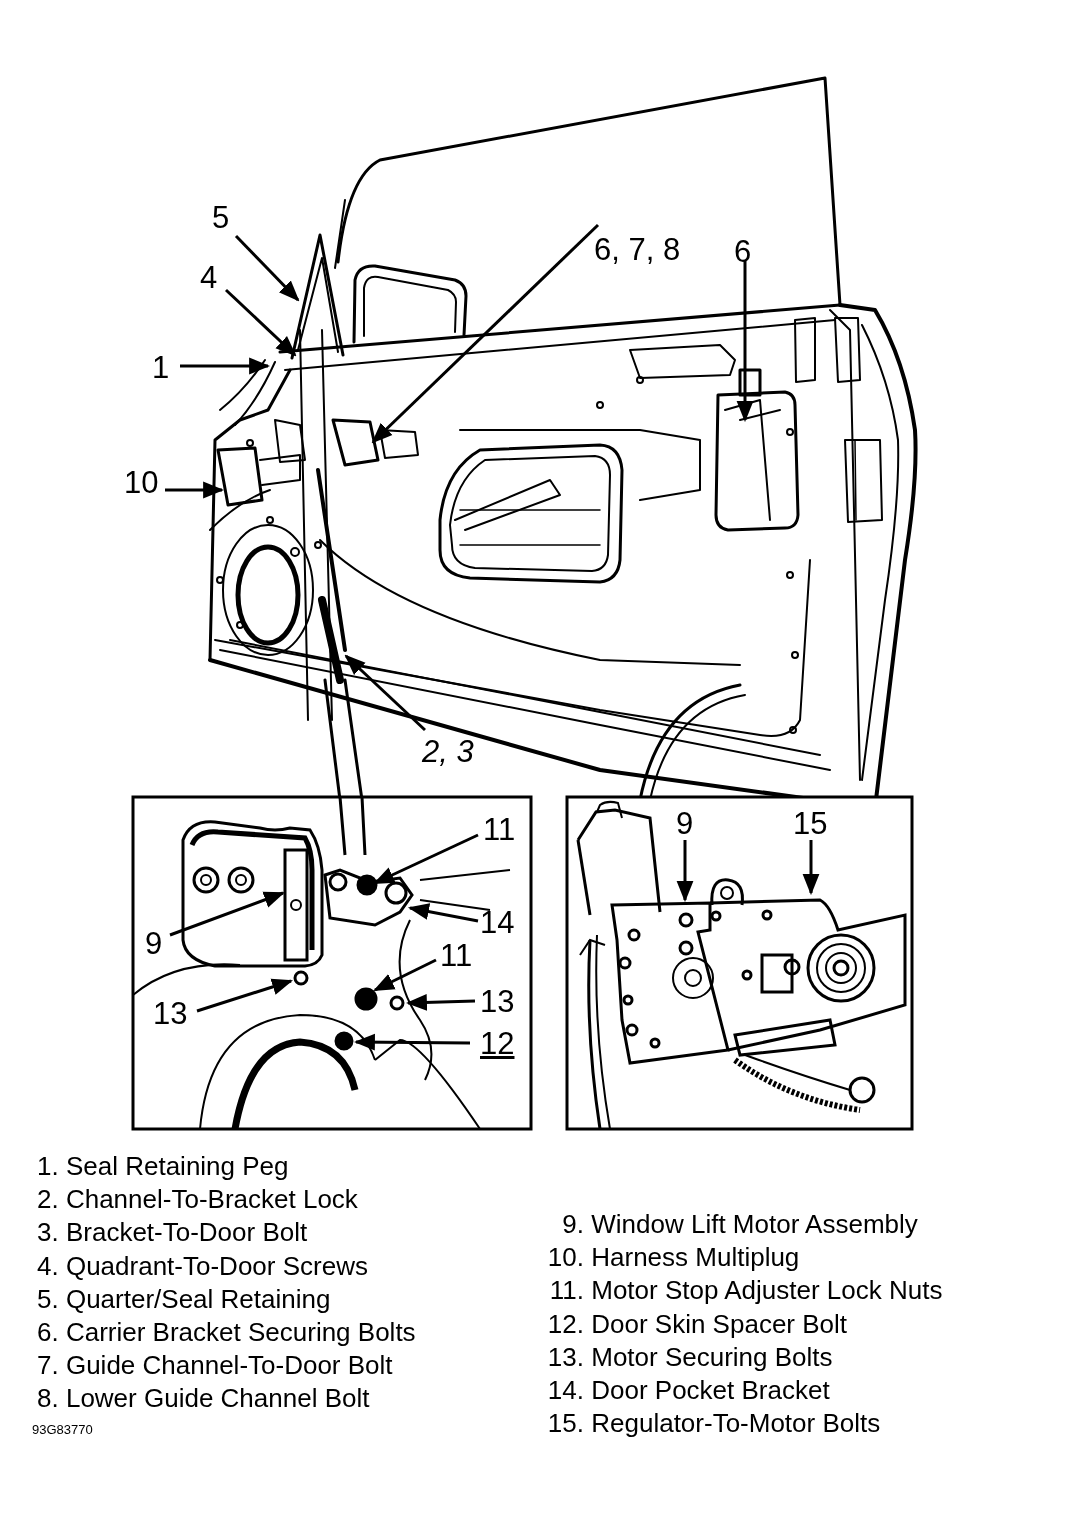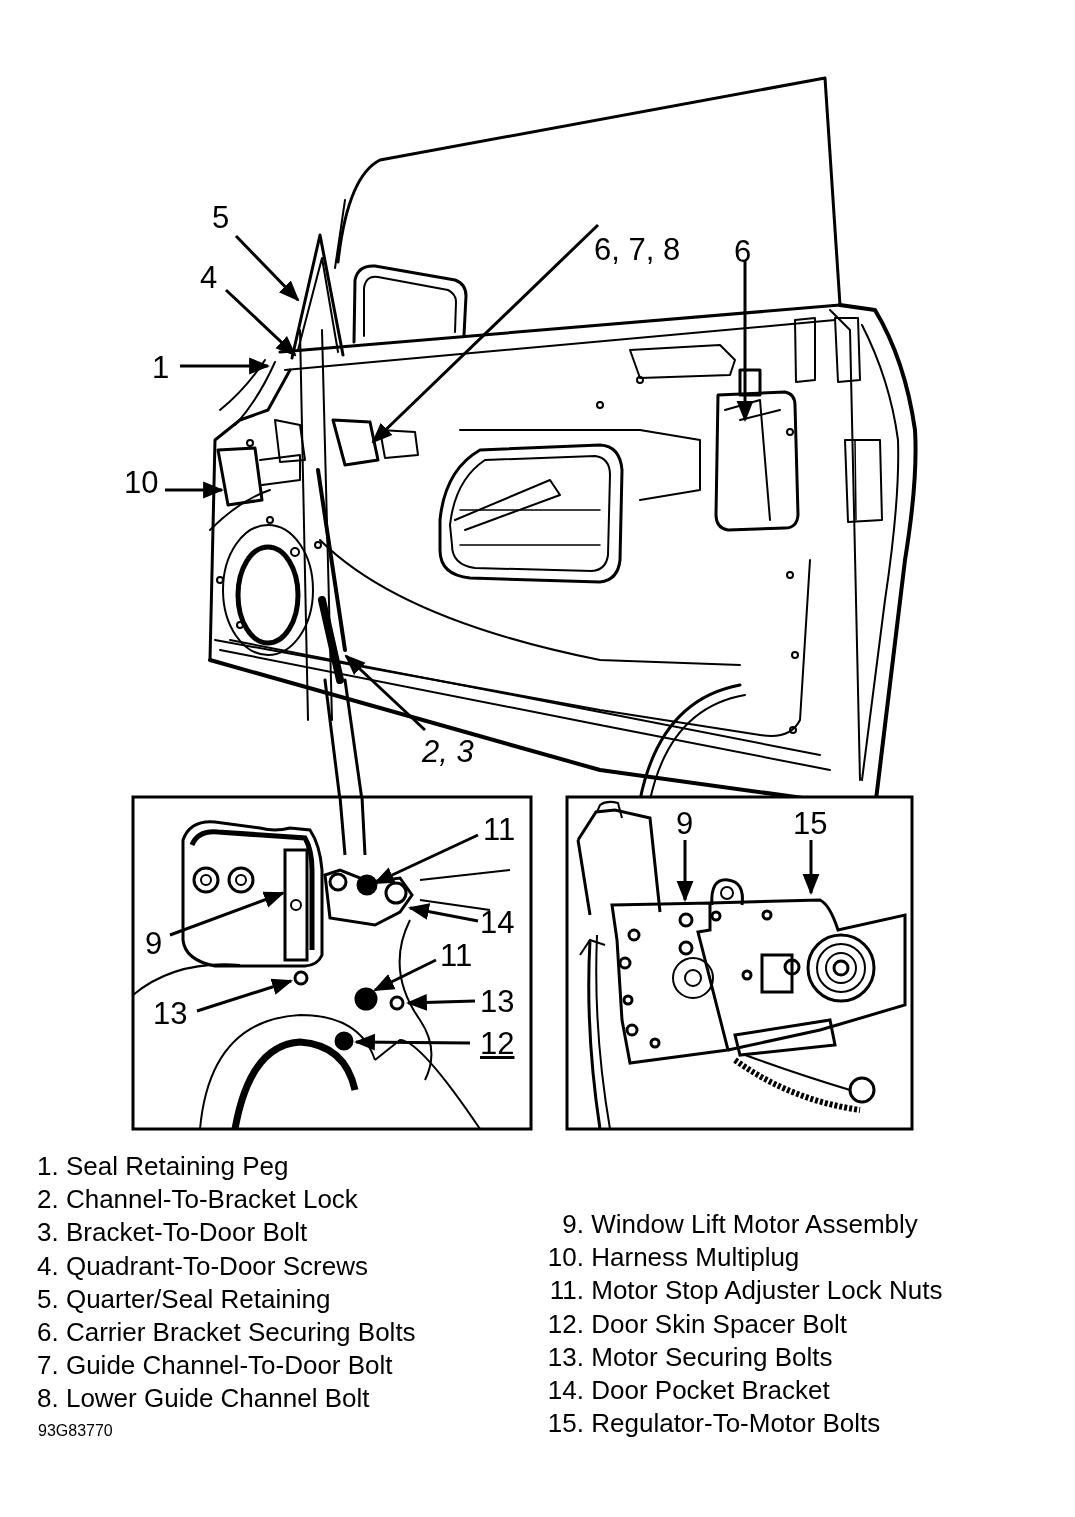--- a/index.html
+++ b/index.html
@@ -6,21 +6,21 @@
   body { width: 1075px; height: 1517px; position: relative; overflow: hidden;
          font-family: "Liberation Sans", sans-serif; color: #000; }
   #art { position: absolute; left: 0; top: 0; width: 1075px; height: 1517px; }
   .callout { position: absolute; font-size: 31px; line-height: 1; white-space: nowrap; }
   .legend { position: absolute; font-size: 26px; line-height: 33.2px; }
   .legend .row { white-space: nowrap; }
   .legend-left { left: 37px; top: 1150px; }
   .legend-right { left: 538px; top: 1208px; }
   .legend-right .num { display: inline-block; width: 46px; text-align: right; }
   .legend-left .num { display: inline-block; }
-  .figure-id { position: absolute; left: 38px; top: 1422px; font-size: 16px; }
+  .figure-id { position: absolute; left: 32px; top: 1422px; font-size: 13px; }
 </style>
 </head>
 <body>
 
 <svg id="art" viewBox="0 0 1075 1517" xmlns="http://www.w3.org/2000/svg">
   <defs>
     <marker id="ah" viewBox="0 0 10 10" refX="9" refY="5" markerWidth="7" markerHeight="7" orient="auto-start-reverse">
       <path d="M0,1 L10,5 L0,9 z" fill="#000"></path>
     </marker>
   </defs>

